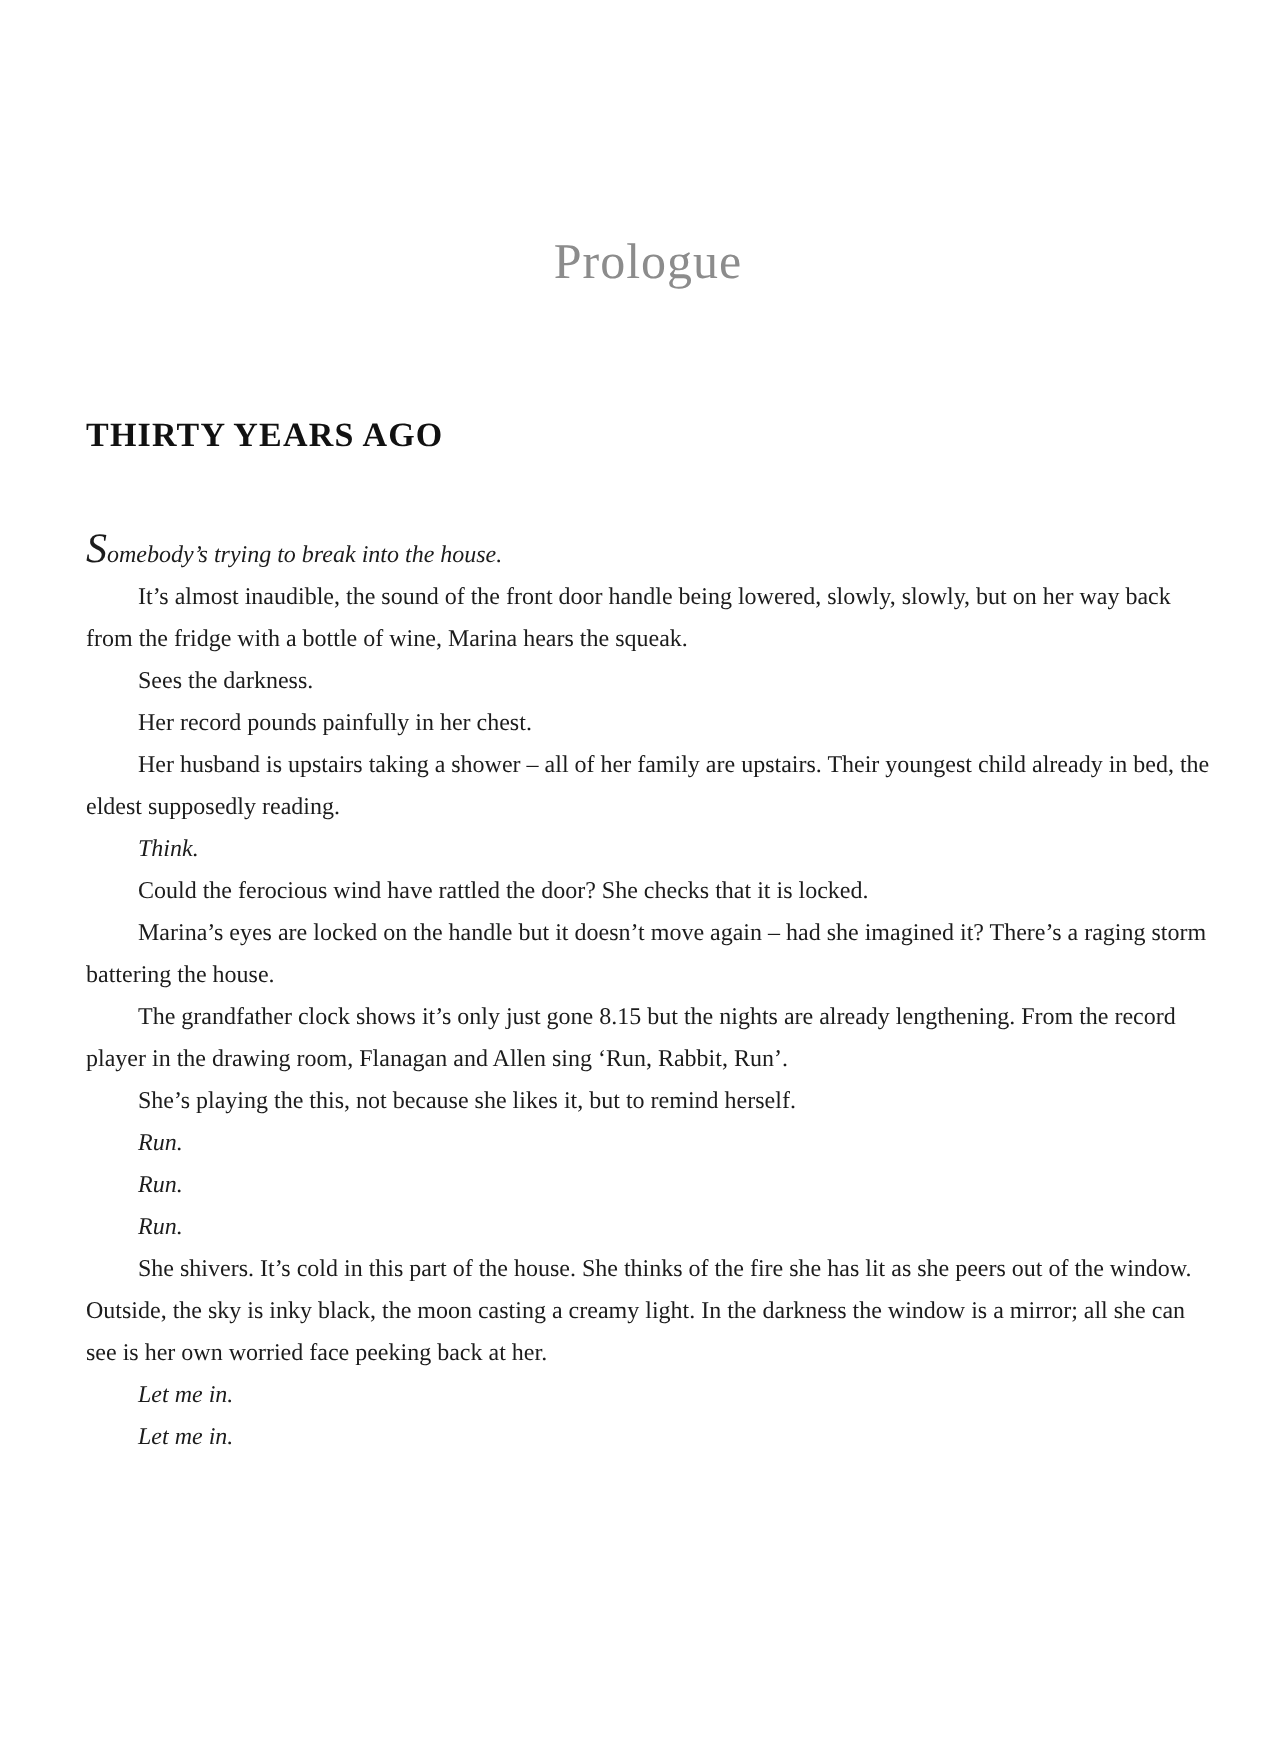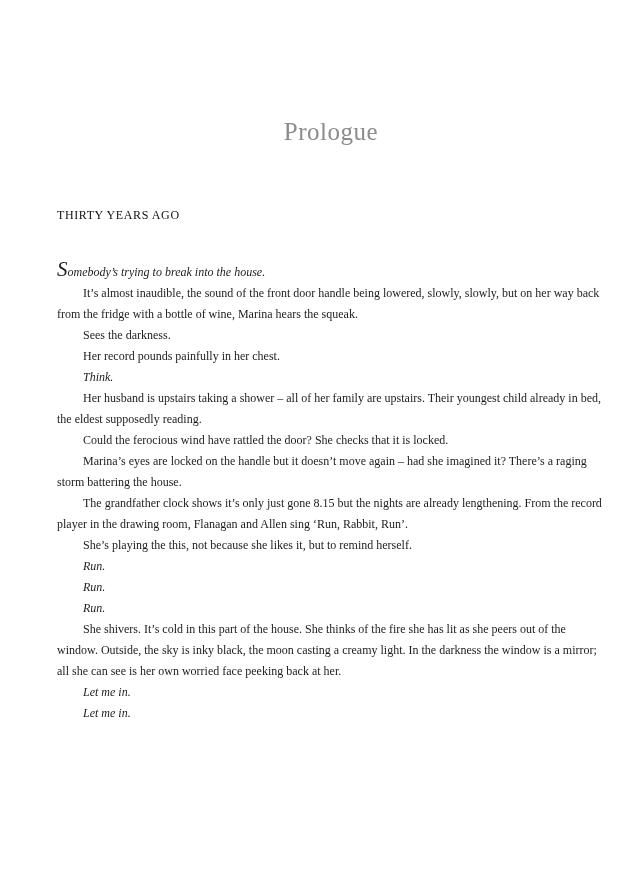--- a/index.html
+++ b/index.html
@@ -7,41 +7,41 @@
     padding: 0;
     background: #ffffff;
   }
   .book-page {
     position: relative;
     width: 631px;
     height: 869px;
     margin: 0 auto;
     background: #ffffff;
     box-sizing: border-box;
-    padding: 118px 26px 0 57px;
+    padding: 118px 26px 0 43px;
     font-family: "Liberation Serif", serif;
     color: #1c1c1c;
     overflow: hidden;
   }
   .chapter-title {
     margin: 0;
     font-family: "Liberation Serif", serif;
     font-size: 25px;
     font-weight: normal;
     color: #8c8c8c;
     text-align: center;
     letter-spacing: 0.5px;
   }
   .section-heading {
     margin: 62px 0 0 0;
-    font-size: 12px;
+    font-size: 17px;
     letter-spacing: 0.6px;
     color: #111111;
     text-transform: uppercase;
-    font-weight: normal;
+    font-weight: bold;
   }
   .body-text {
     margin-top: 36px;
     font-size: 12px;
     line-height: 21px;
   }
   .para {
     margin: 0;
     padding: 0;
   }
@@ -69,22 +69,22 @@
 <div class="book-page">
   <h1 class="chapter-title">Prologue</h1>
 
   <div class="section-heading">THIRTY YEARS AGO</div>
 
   <div class="body-text">
       <p class="para opening">Somebody’s trying to break into the house.</p>
       <p class="para indent">It’s almost inaudible, the sound of the front door handle being lowered, slowly, slowly, but on her way back from the fridge with a bottle of wine, Marina hears the squeak.</p>
       <p class="para indent">Sees the darkness.</p>
       <p class="para indent">Her record pounds painfully in her chest.</p>
+      <p class="para indent">Her husband is upstairs taking a shower – all of her family are upstairs. Their youngest child already in bed, the eldest supposedly reading.</p>
       <p class="para indent italic">Think.</p>
-      <p class="para indent">Her husband is upstairs taking a shower – all of her family are upstairs. Their youngest child already in bed, the eldest supposedly reading.</p>
       <p class="para indent">Could the ferocious wind have rattled the door? She checks that it is locked.</p>
       <p class="para indent">Marina’s eyes are locked on the handle but it doesn’t move again – had she imagined it? There’s a raging storm battering the house.</p>
       <p class="para indent">The grandfather clock shows it’s only just gone 8.15 but the nights are already lengthening. From the record player in the drawing room, Flanagan and Allen sing ‘Run, Rabbit, Run’.</p>
       <p class="para indent">She’s playing the this, not because she likes it, but to remind herself.</p>
       <p class="para indent bold-italic">Run.</p>
       <p class="para indent bold-italic">Run.</p>
       <p class="para indent bold-italic">Run.</p>
       <p class="para indent">She shivers. It’s cold in this part of the house. She thinks of the fire she has lit as she peers out of the window. Outside, the sky is inky black, the moon casting a creamy light. In the darkness the window is a mirror; all she can see is her own worried face peeking back at her.</p>
       <p class="para indent italic">Let me in.</p>
       <p class="para indent italic">Let me in.</p>

